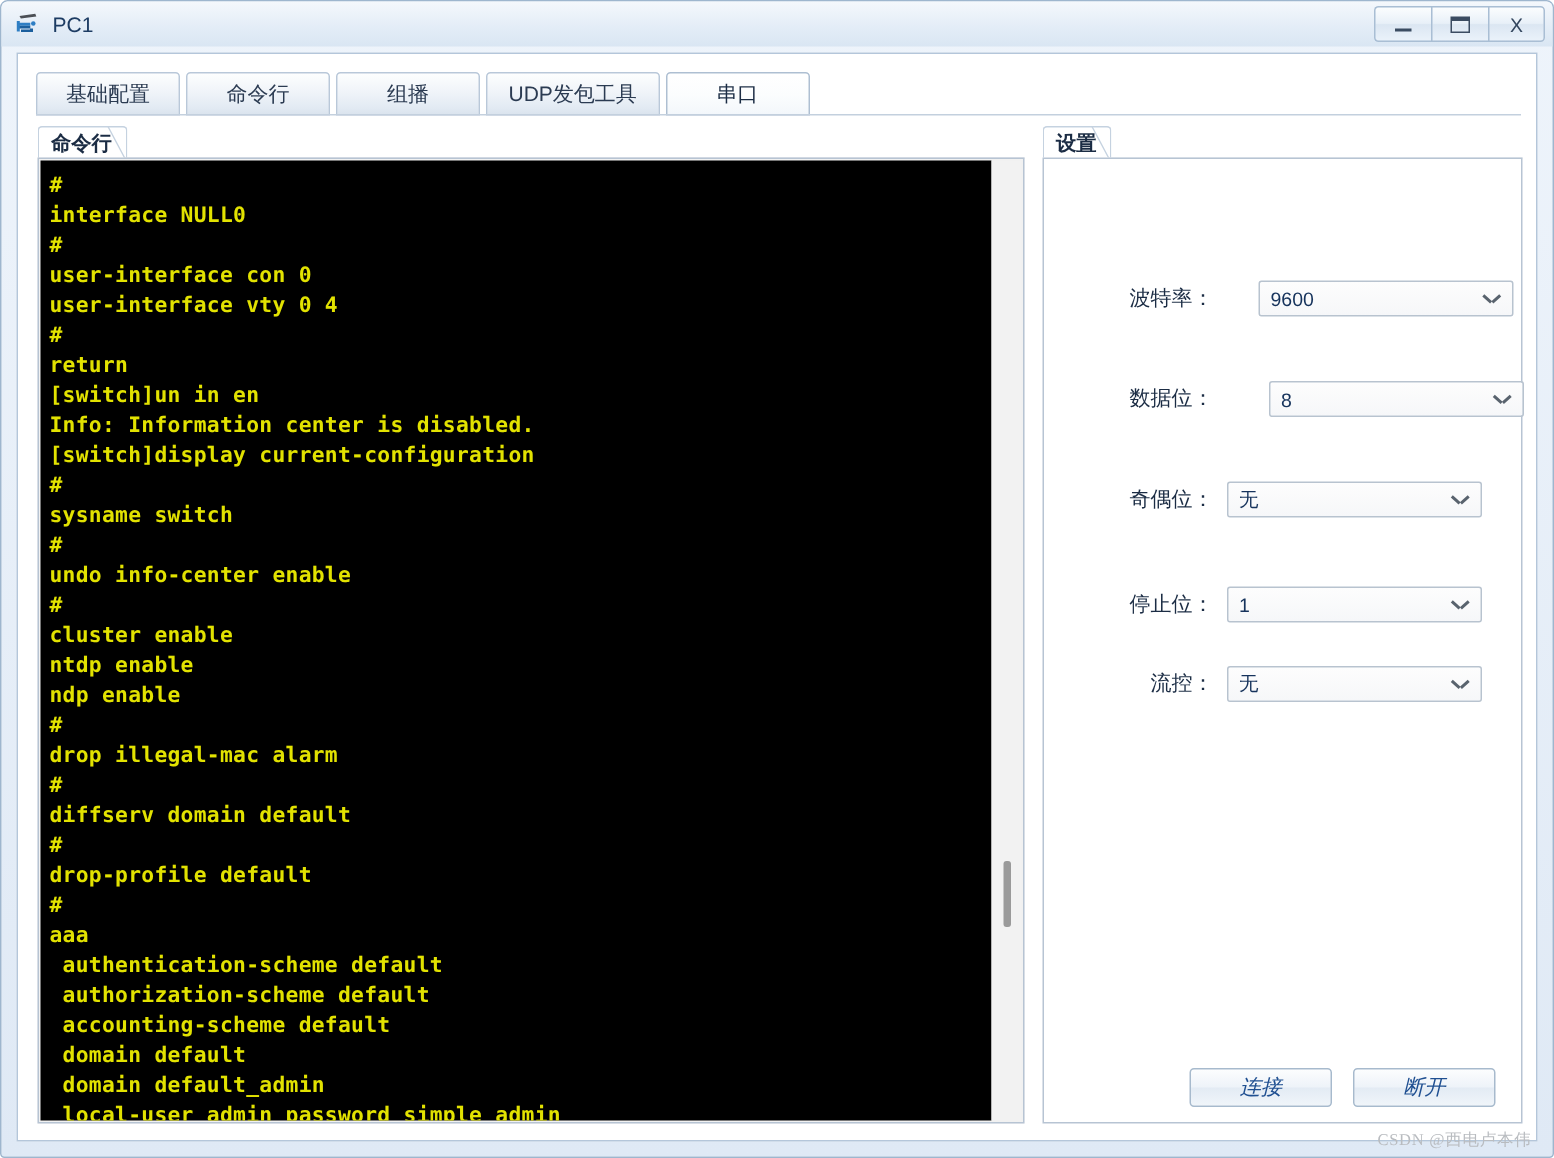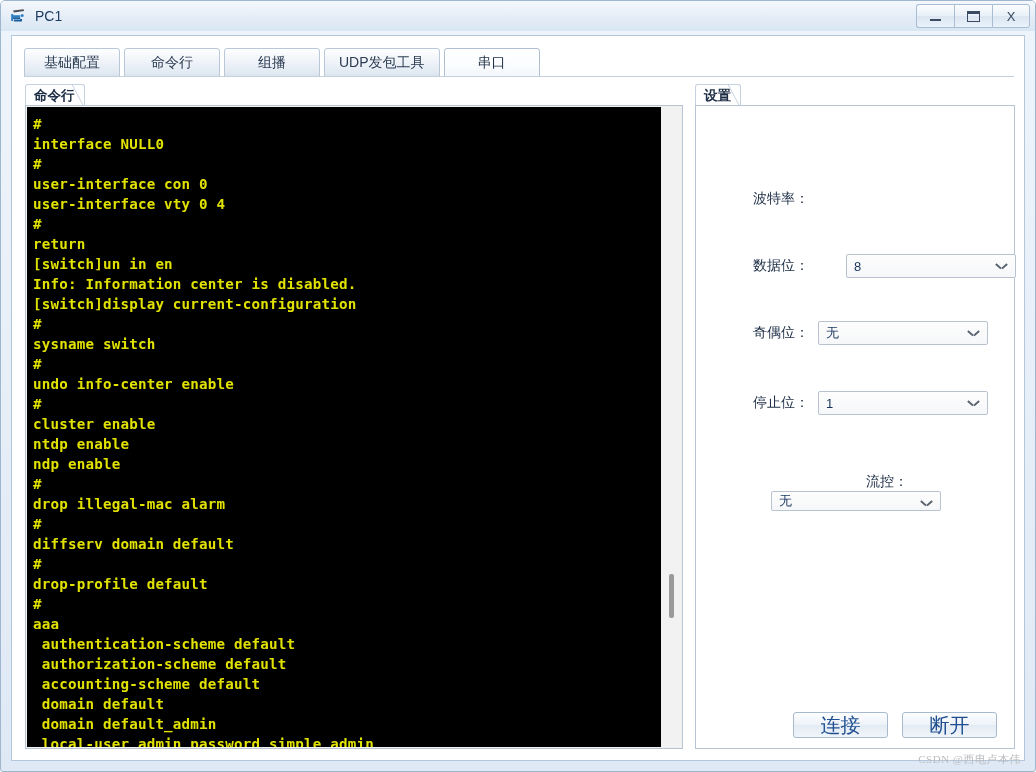--- a/index.html
+++ b/index.html
@@ -244,23 +244,24 @@
     width: 320px;
     display: flex; justify-content: flex-end; gap: 14px;
     padding-right: 19px;
   }
   .action-btn {
     width: 95px; height: 26px;
     display: flex; align-items: center; justify-content: center;
     background: linear-gradient(180deg, #fcfdfe 0%, #eef3f9 48%, #e3ebf4 52%, #f0f5fa 100%);
     border: 1px solid #a7bacd;
     border-radius: 3px;
-    font-size: 20px;
+    font-size: 14px;
     color: #1f4f91;
     font-family: "Liberation Sans", sans-serif;
+    font-style: italic;
   }
 
   
   .watermark {
     position: absolute;
     right: 14px; bottom: 4px;
     font-size: 11px;
     color: #b9bcc0;
     font-family: Liberation Serif, serif;
     letter-spacing: 0.5px;
@@ -354,20 +355,24 @@
 
     <div class="right-group">
       <div class="grp-tab">设置</div>
       <div class="grp-slant" style="left:44px; top:0;"></div>
       <div class="grp-tab-tail" style="left:66px; width:254px;"></div>
 
       <div class="settings-body">
 
         <div class="field-row" style="top:81px;gap:21px;">
           <span class="field-label">波特率：</span>
+          <div class="select">
+            <span>9600</span>
+            <span class="chev"></span>
+          </div>
         </div>
 
         <div class="field-row" style="top:148px;justify-content:space-between;">
           <span class="field-label">数据位：</span>
           <div class="select">
             <span>8</span>
             <span class="chev"></span>
           </div>
         </div>
 
@@ -380,21 +385,21 @@
         </div>
 
         <div class="field-row" style="top:285px;">
           <span class="field-label">停止位：</span>
           <div class="select">
             <span>1</span>
             <span class="chev"></span>
           </div>
         </div>
 
-        <div class="field-row" style="top:367px;flex-direction:column;">
+        <div class="field-row" style="top:338px;">
           <span class="field-label">流控：</span>
           <div class="select">
             <span>无</span>
             <span class="chev"></span>
           </div>
         </div>
 
         <div class="actions">
           <div class="action-btn">连接</div>
           <div class="action-btn">断开</div>

